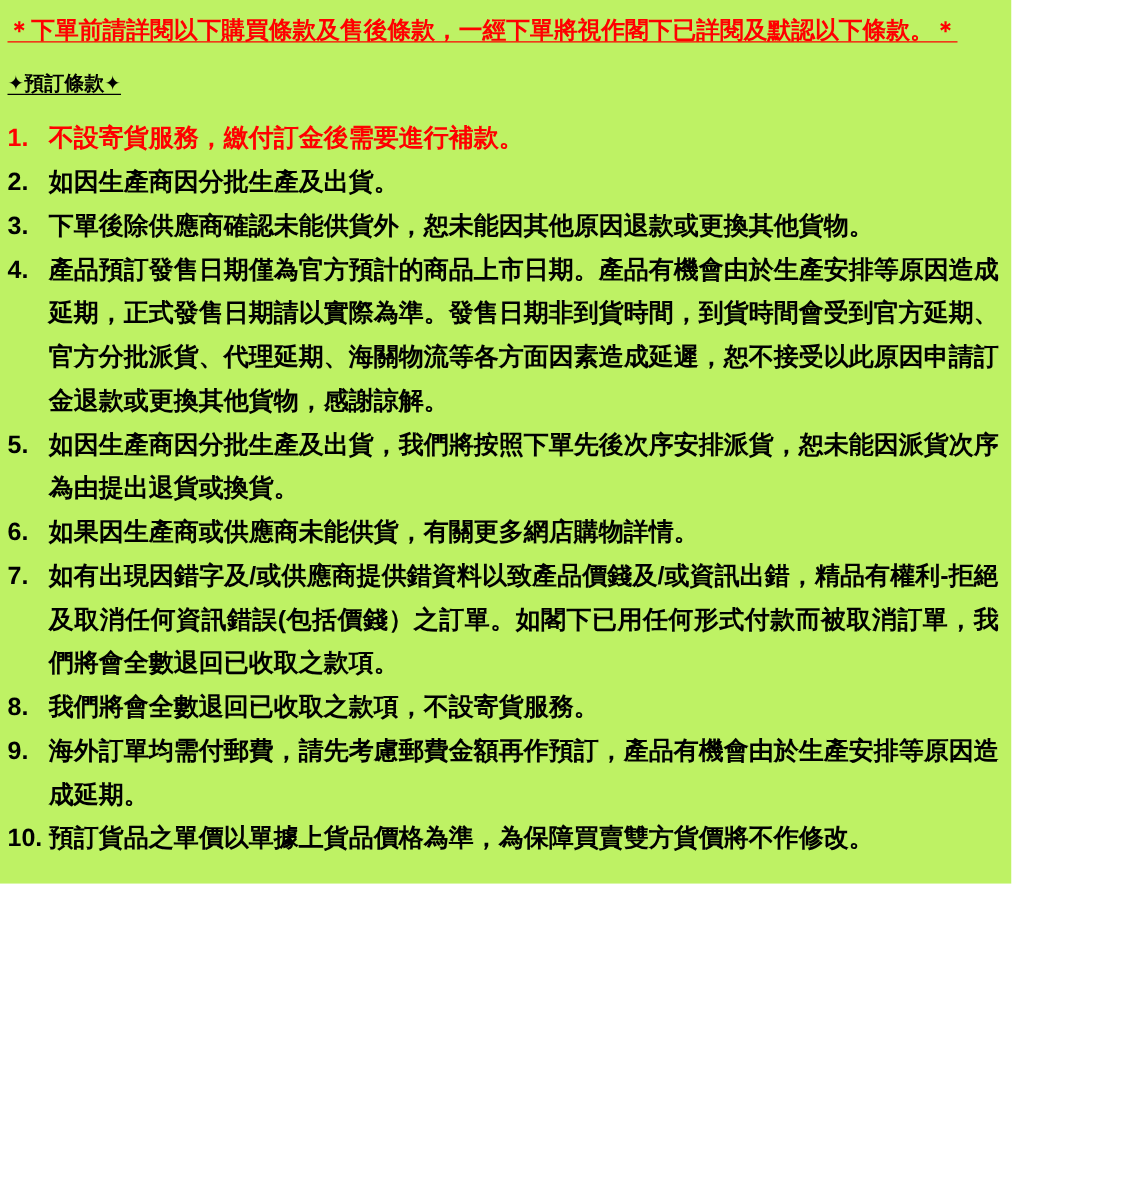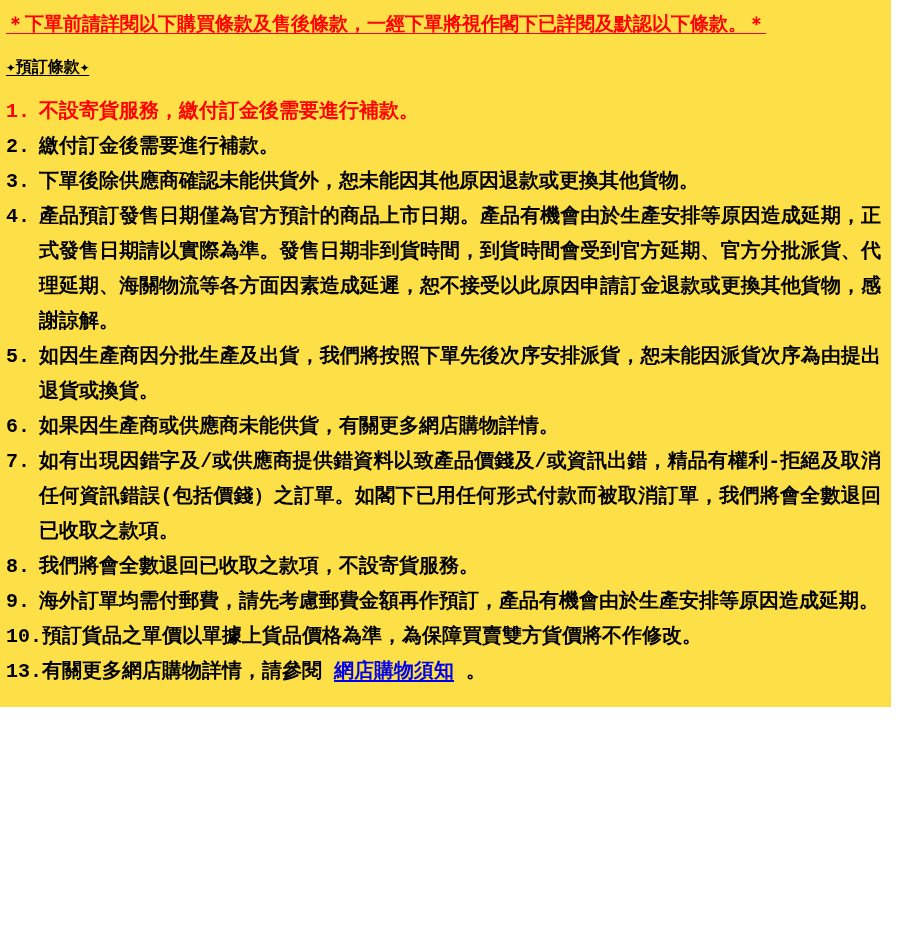--- a/index.html
+++ b/index.html
@@ -11,25 +11,24 @@
     margin:0;
     padding:0;
     background:#ffffff;
   }
   body{
     font-family:"Liberation Sans","DejaVu Sans",sans-serif;
     font-weight:bold;
     color:var(--ink);
   }
   .page{
-    width:891px;
+    width:809px;
     box-sizing:border-box;
     padding:10px 10px 18px 6px;
-    background:#fde047;
-    font-family:Liberation Mono, monospace;
+    background:#bef264;
   }
   .top-notice{
     color:var(--red);
     font-size:19px;
     line-height:1.6;
     text-decoration:underline;
     text-underline-offset:3px;
     margin-bottom:16px;
   }
   .section-title{
@@ -85,21 +84,21 @@
 
   <div class="section-title">✦預訂條款✦</div>
 
   <div class="terms-list" id="terms-list">
       <div class="term-item red">
         <span class="term-num">1.</span>
         <span class="term-text"><span class="seg-normal">不設寄貨服務，繳付訂金後需要進行補款。</span></span>
       </div>
       <div class="term-item">
         <span class="term-num">2.</span>
-        <span class="term-text"><span class="seg-normal">繳付訂金後需要進行補款。</span></span>
+        <span class="term-text"><span class="seg-normal">如因生產商因分批生產及出貨。</span></span>
       </div>
       <div class="term-item">
         <span class="term-num">3.</span>
         <span class="term-text"><span class="seg-normal">下單後除供應商確認未能供貨外，恕未能因其他原因退款或更換其他貨物。</span></span>
       </div>
       <div class="term-item">
         <span class="term-num">4.</span>
         <span class="term-text"><span class="seg-normal">產品預訂發售日期僅為官方預計的商品上市日期。產品有機會由於生產安排等原因造成延期，正式發售日期請以實際為準。發售日期非到貨時間，到貨時間會受到官方延期、官方分批派貨、代理延期、海關物流等各方面因素造成延遲，恕不接受以此原因申請訂金退款或更換其他貨物，感謝諒解。</span></span>
       </div>
       <div class="term-item">
@@ -119,18 +118,14 @@
         <span class="term-text"><span class="seg-normal">我們將會全數退回已收取之款項，不設寄貨服務。</span></span>
       </div>
       <div class="term-item">
         <span class="term-num">9.</span>
         <span class="term-text"><span class="seg-normal">海外訂單均需付郵費，請先考慮郵費金額再作預訂，產品有機會由於生產安排等原因造成延期。</span></span>
       </div>
       <div class="term-item">
         <span class="term-num">10.</span>
         <span class="term-text"><span class="seg-normal">預訂貨品之單價以單據上貨品價格為準，為保障買賣雙方貨價將不作修改。</span></span>
       </div>
-      <div class="term-item">
-        <span class="term-num">13.</span>
-        <span class="term-text"><span class="seg-normal">有關更多網店購物詳情，請參閱 </span><a href="#" class="seg-link">網店購物須知</a><span class="seg-normal"> 。</span></span>
-      </div>
     </div>
 </div>
 
 </body></html>

